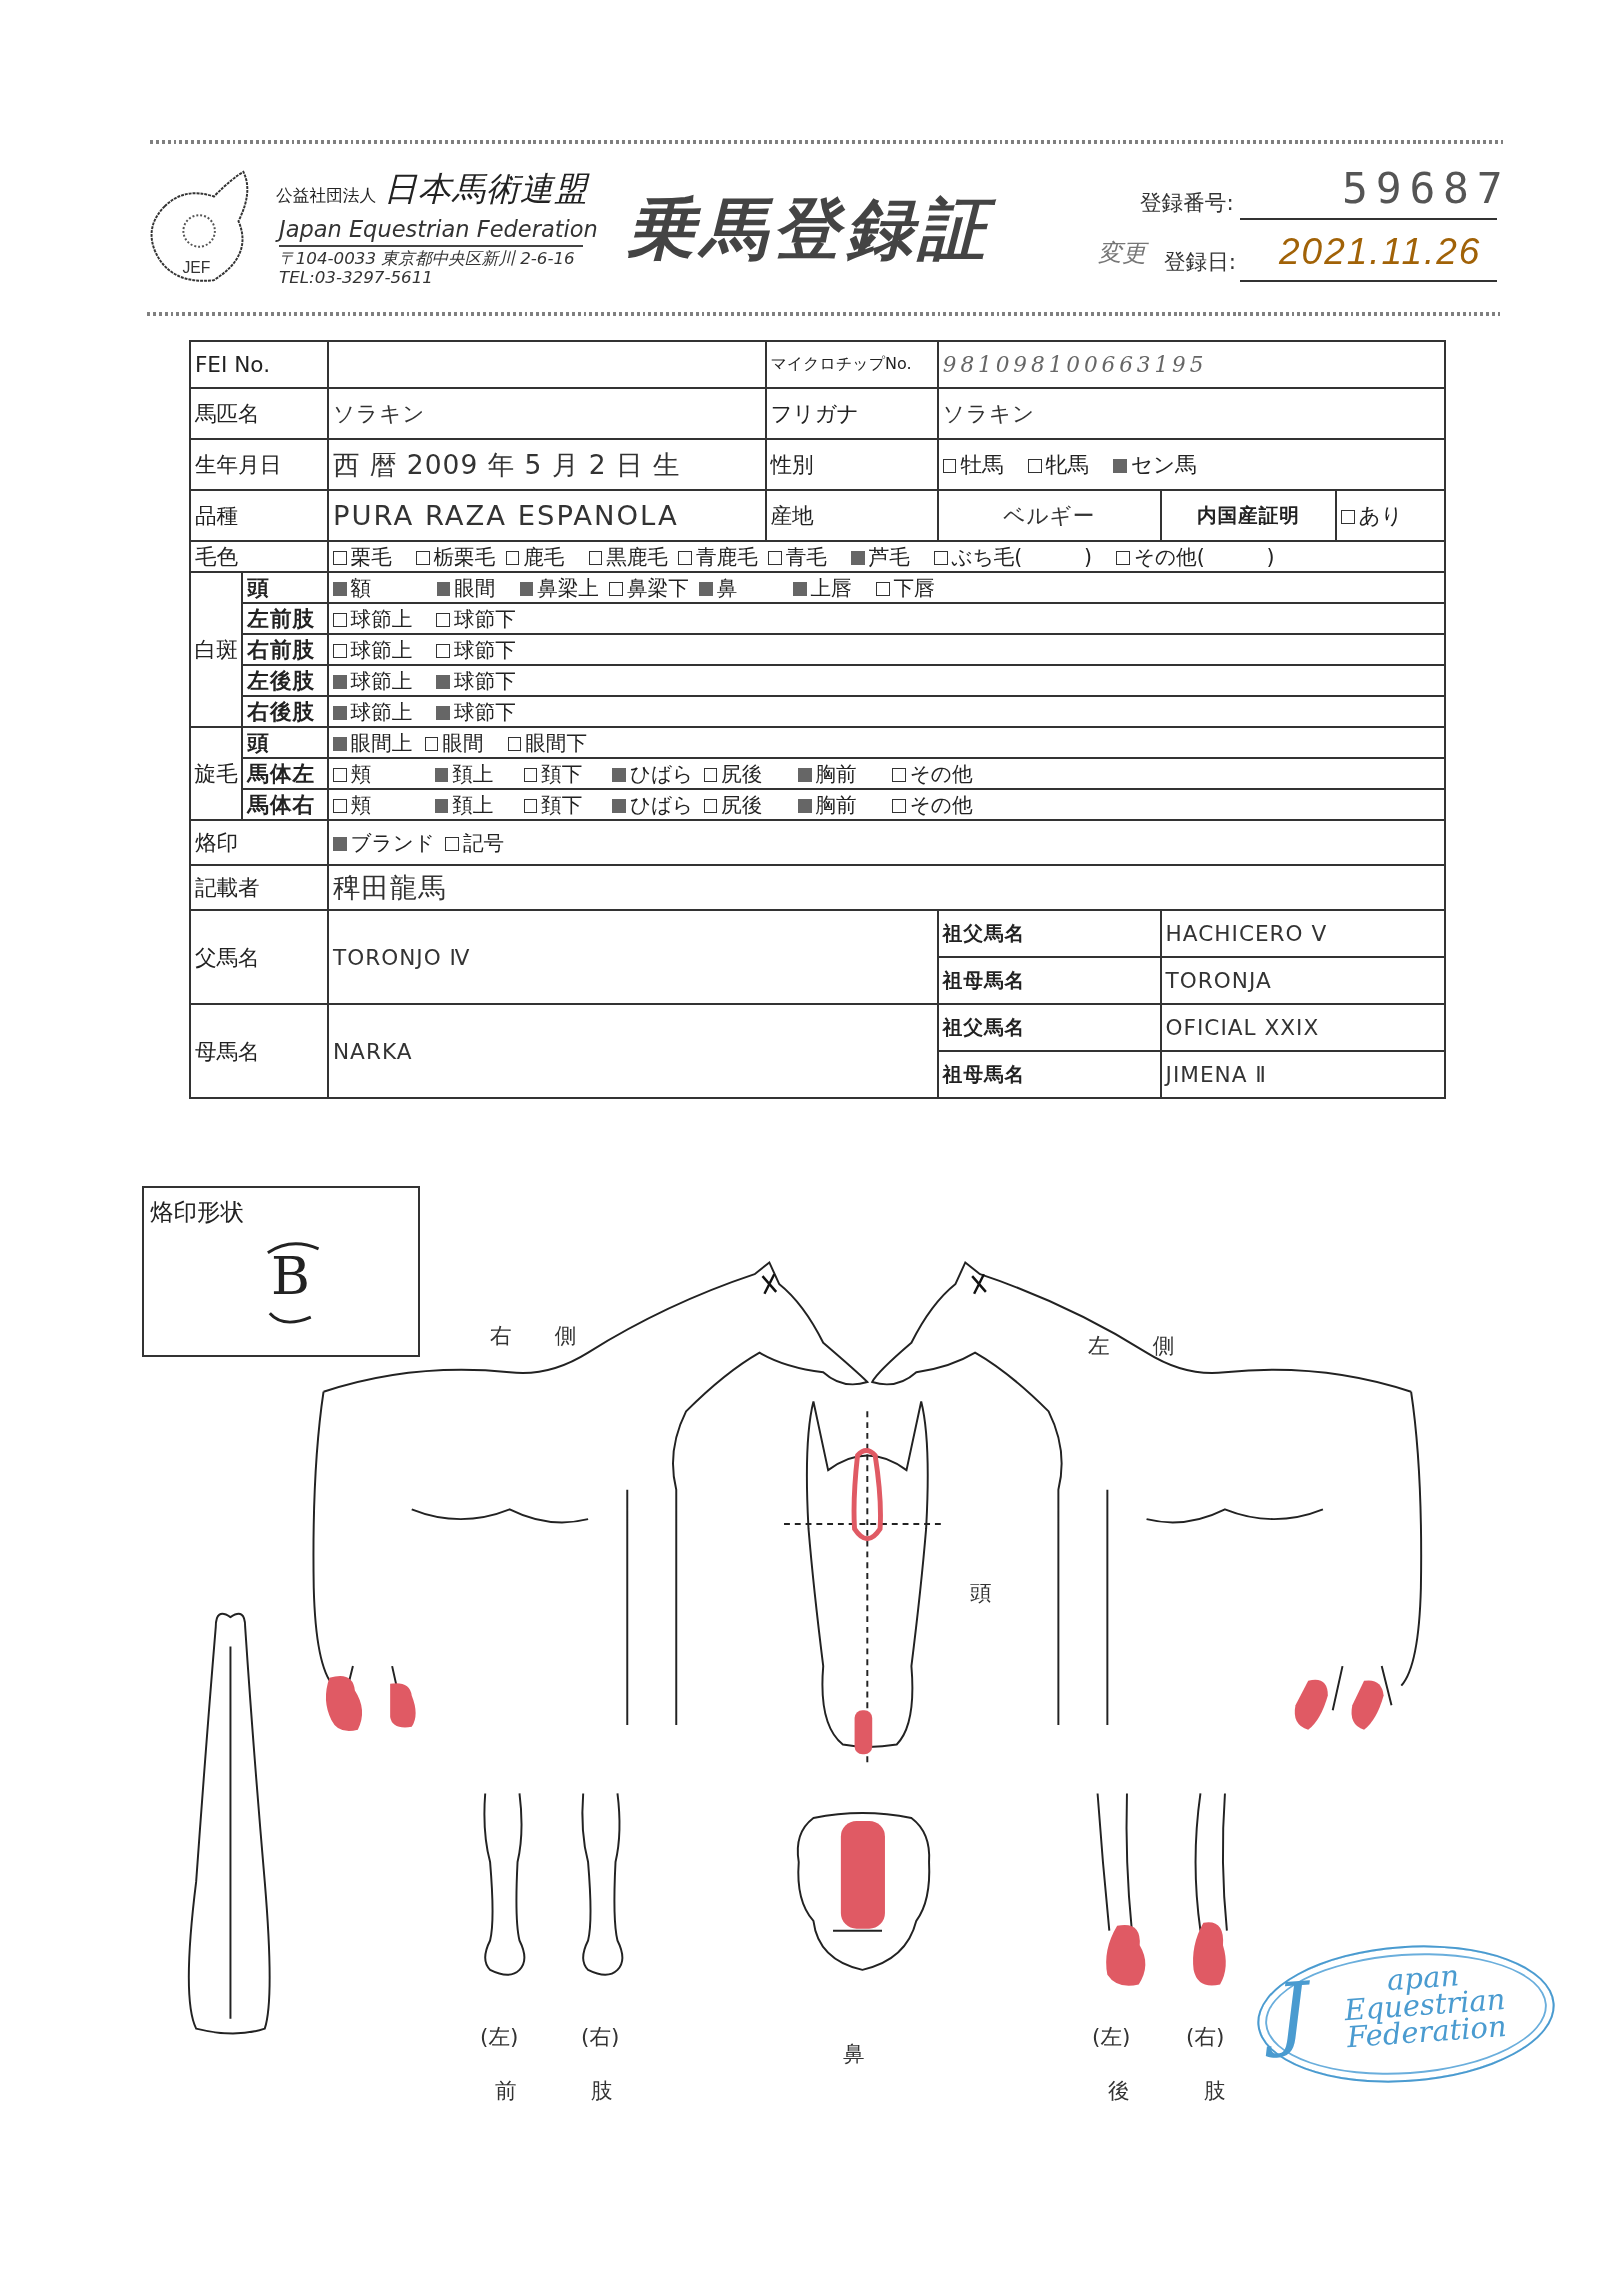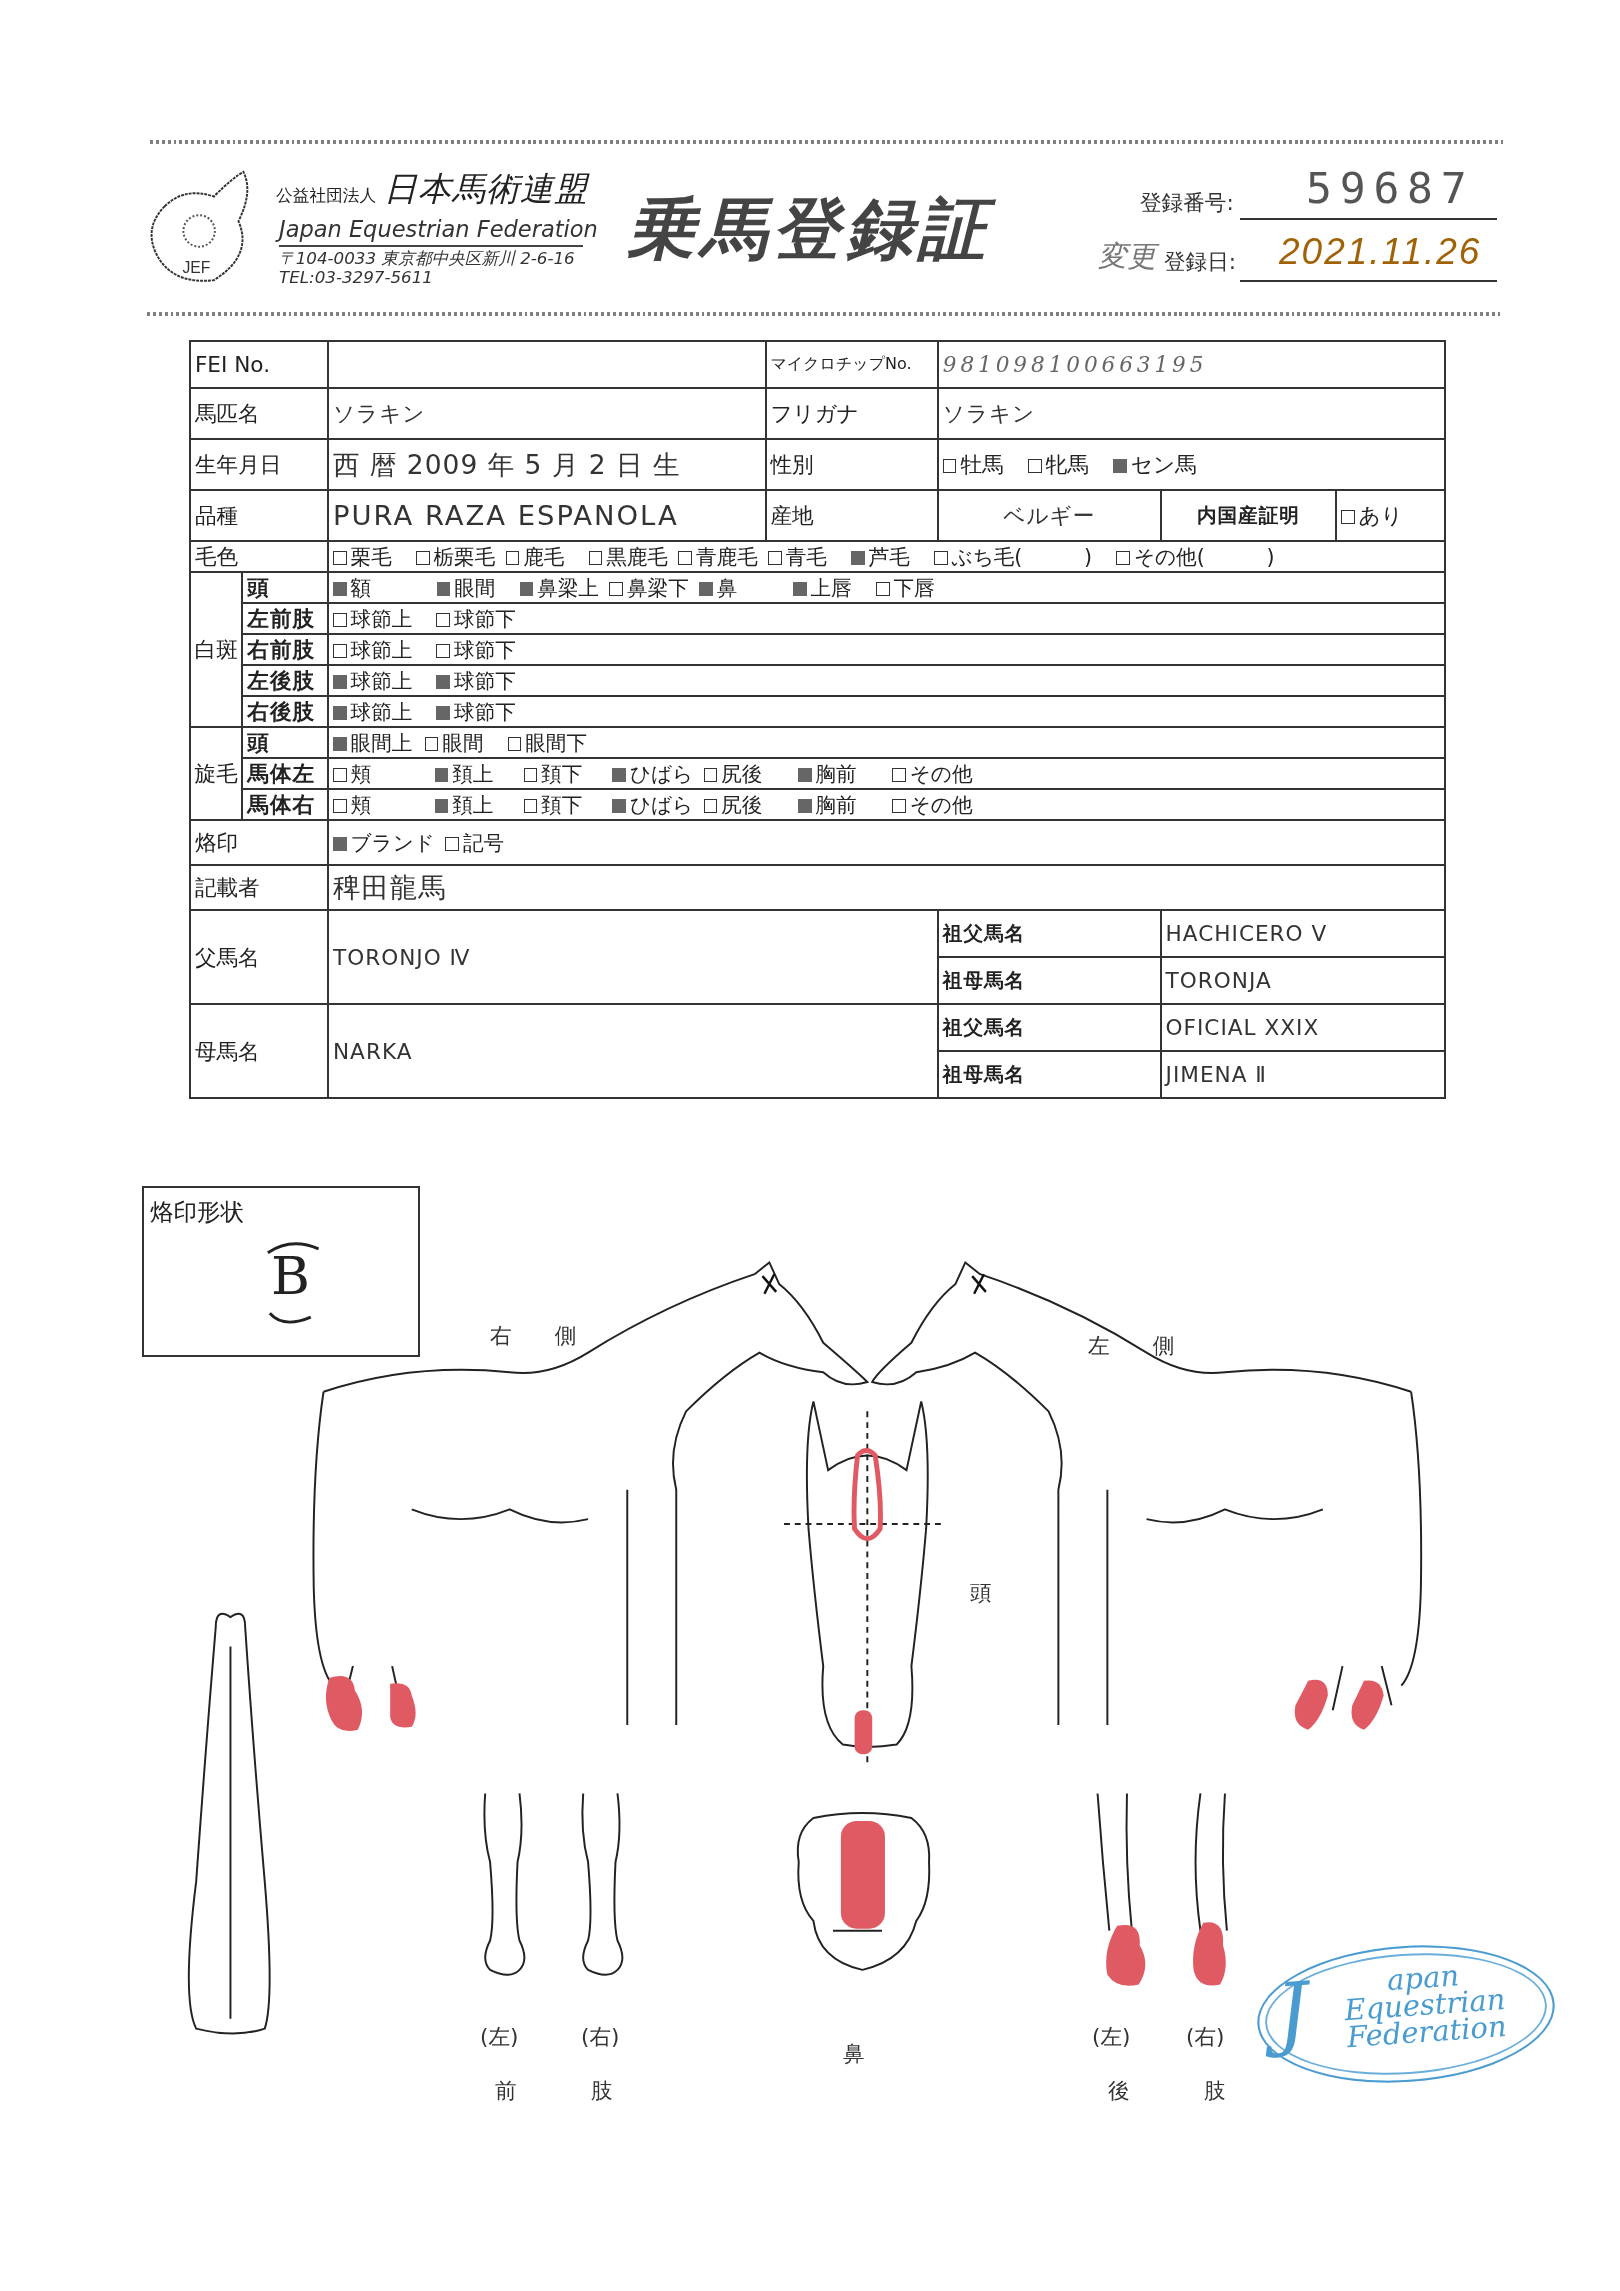--- a/index.html
+++ b/index.html
@@ -47,24 +47,24 @@
   <span class="abs org-small" style="left:276px;top:184px">公益社団法人</span>
   <span class="abs org-big" style="left:384px;top:167px">日本馬術連盟</span>
   <span class="abs org-en" style="left:279px;top:216px">Japan Equestrian Federation</span>
   <div class="abs" style="left:279px;top:245px;width:304px;height:2px;background:#444"></div>
   <span class="abs org-addr" style="left:279px;top:249px">〒104-0033 東京都中央区新川 2-6-16</span>
   <span class="abs org-addr" style="left:279px;top:268px">TEL:03-3297-5611</span>
 
   <span class="abs title" style="left:627px;top:184px">乗馬登録証</span>
 
   <span class="abs reg-label" style="left:1140px;top:188px">登録番号:</span>
-  <span class="abs reg-no" style="left:1306px;top:163px">59687</span>
+  <span class="abs reg-no" style="left:1342px;top:163px">59687</span>
   <div class="uline" style="left:1240px;top:218px;width:257px"></div>
 
-  <span class="abs" style="left:1098px;top:237px;font-size:29px;color:#777;font-family:'DejaVu Serif',serif;font-style:italic">変更</span>
+  <span class="abs" style="left:1098px;top:237px;font-size:24px;color:#777;font-family:'DejaVu Serif',serif;font-style:italic">変更</span>
   <span class="abs reg-label" style="left:1164px;top:247px">登録日:</span>
   <span class="abs reg-date" style="left:1279px;top:231px">2021.11.26</span>
   <div class="uline" style="left:1240px;top:280px;width:257px"></div>
 </div>
 
 <table class="form">
   <colgroup>
     <col style="width:52px">
       <col style="width:85px">
       <col style="width:434px">

